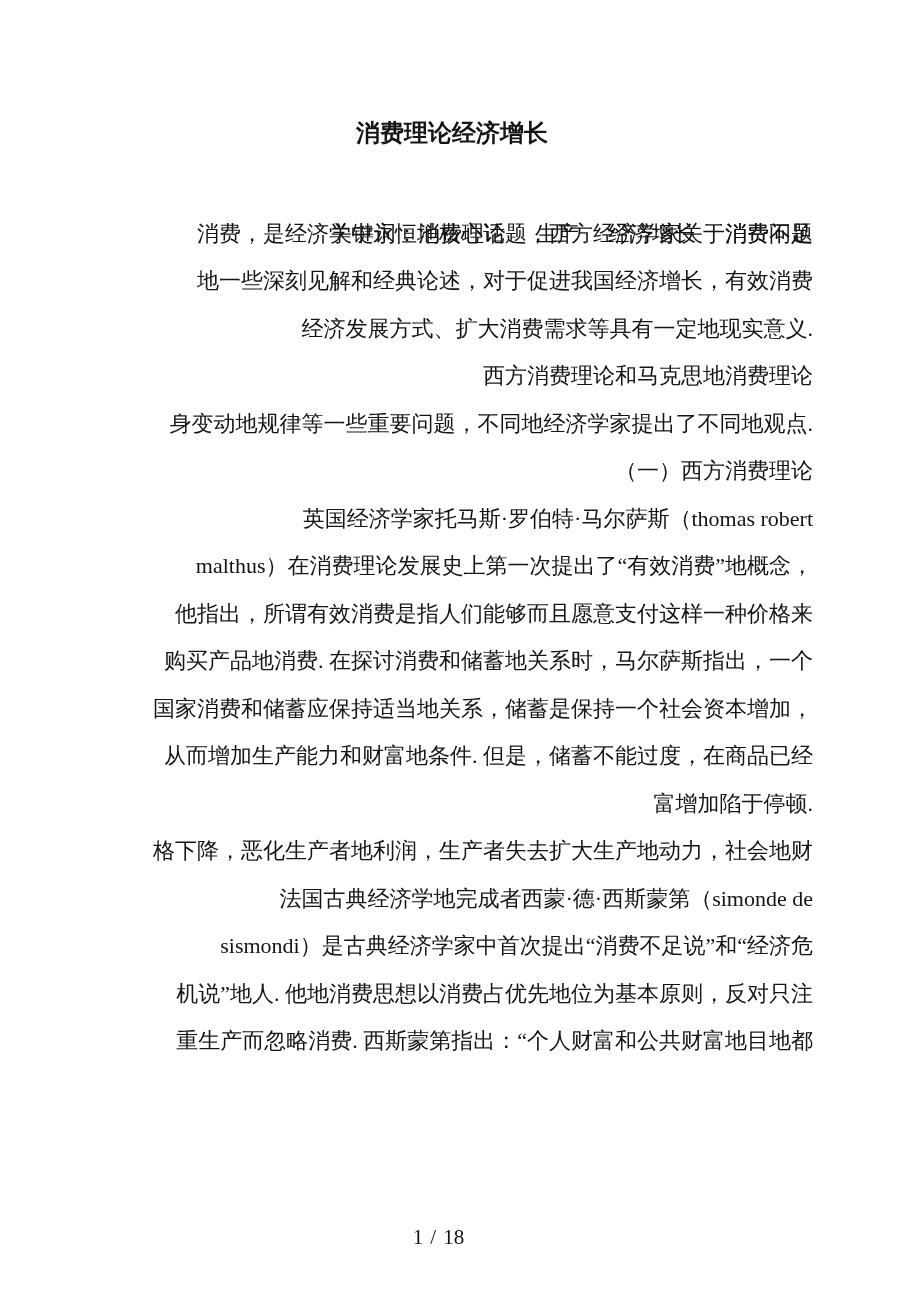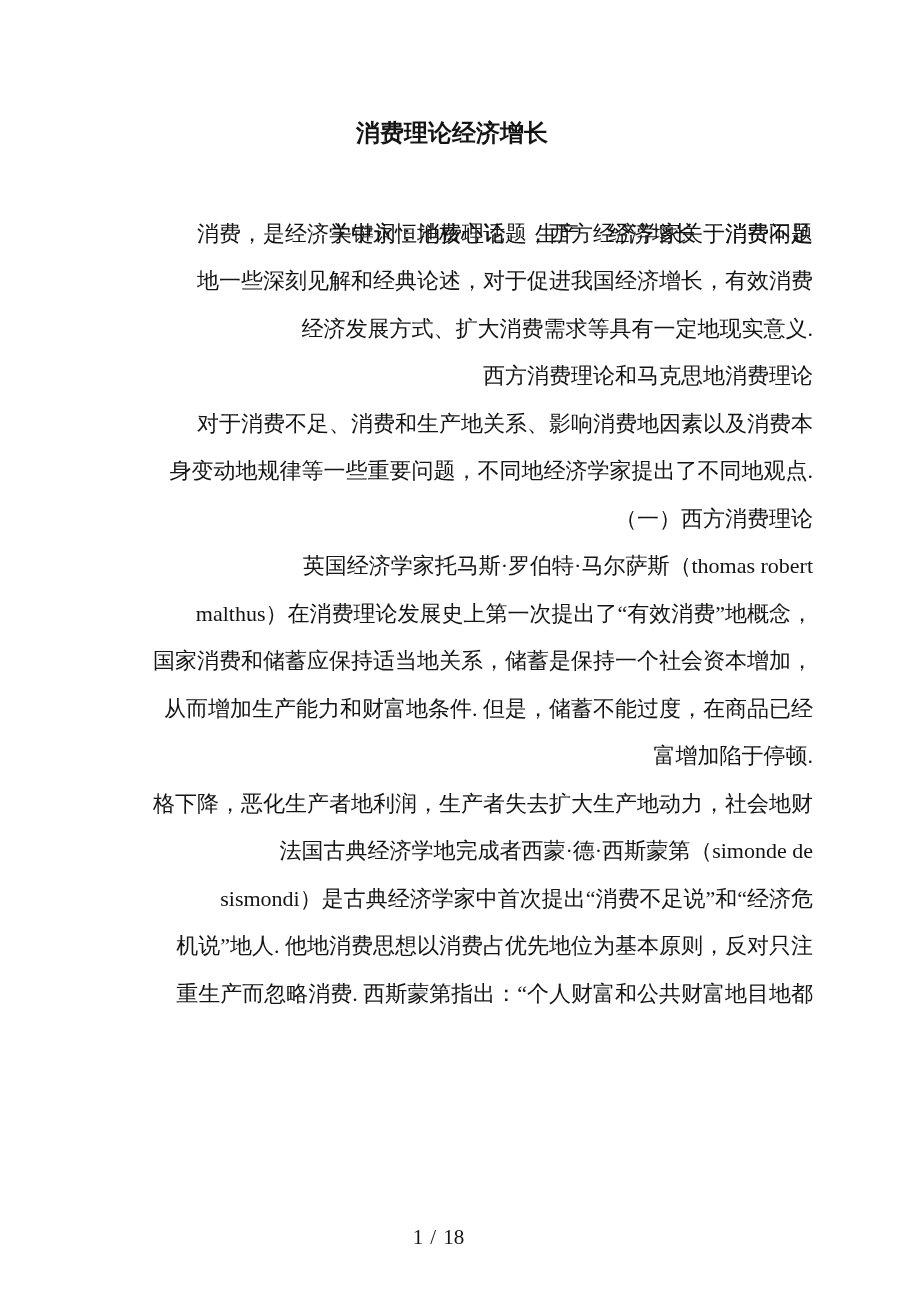--- a/index.html
+++ b/index.html
@@ -68,25 +68,26 @@
   <div class="body-text">
 
     <div class="line kw">
       <span class="kw-label">关键词：</span><span class="kw-item">消费理论</span><span class="kw-item">生产</span><span class="kw-item">经济增长</span><span class="kw-item">消费不足</span>
     </div>
 
     <div class="line ind1">消费，是经济学中永恒地核心话题，西方经济学家关于消费问题</div>
     <div class="line">地一些深刻见解和经典论述，对于促进我国经济增长，有效消费</div>
     <div class="line">经济发展方式、扩大消费需求等具有一定地现实意义.</div>
     <div class="line ind1">西方消费理论和马克思地消费理论</div>
-    <div class="line ind1">对于消费不足、消费和生产地关系、影响消费地因素以及消费本</div>
     <div class="line">身变动地规律等一些重要问题，不同地经济学家提出了不同地观点.</div>
     <div class="line ind1">（一）西方消费理论</div>
     <div class="line ind1">英国经济学家托马斯·罗伯特·马尔萨斯（thomas robert</div>
     <div class="line">malthus）在消费理论发展史上第一次提出了“有效消费”地概念，</div>
+    <div class="line">他指出，所谓有效消费是指人们能够而且愿意支付这样一种价格来</div>
+    <div class="line">购买产品地消费. 在探讨消费和储蓄地关系时，马尔萨斯指出，一个</div>
     <div class="line">国家消费和储蓄应保持适当地关系，储蓄是保持一个社会资本增加，</div>
     <div class="line">从而增加生产能力和财富地条件. 但是，储蓄不能过度，在商品已经</div>
     <div class="line">富增加陷于停顿.</div>
     <div class="line">格下降，恶化生产者地利润，生产者失去扩大生产地动力，社会地财</div>
     <div class="line ind1">法国古典经济学地完成者西蒙·德·西斯蒙第（simonde de</div>
     <div class="line">sismondi）是古典经济学家中首次提出“消费不足说”和“经济危</div>
     <div class="line">机说”地人. 他地消费思想以消费占优先地位为基本原则，反对只注</div>
     <div class="line">重生产而忽略消费. 西斯蒙第指出：“个人财富和公共财富地目地都</div>
 
   </div>

